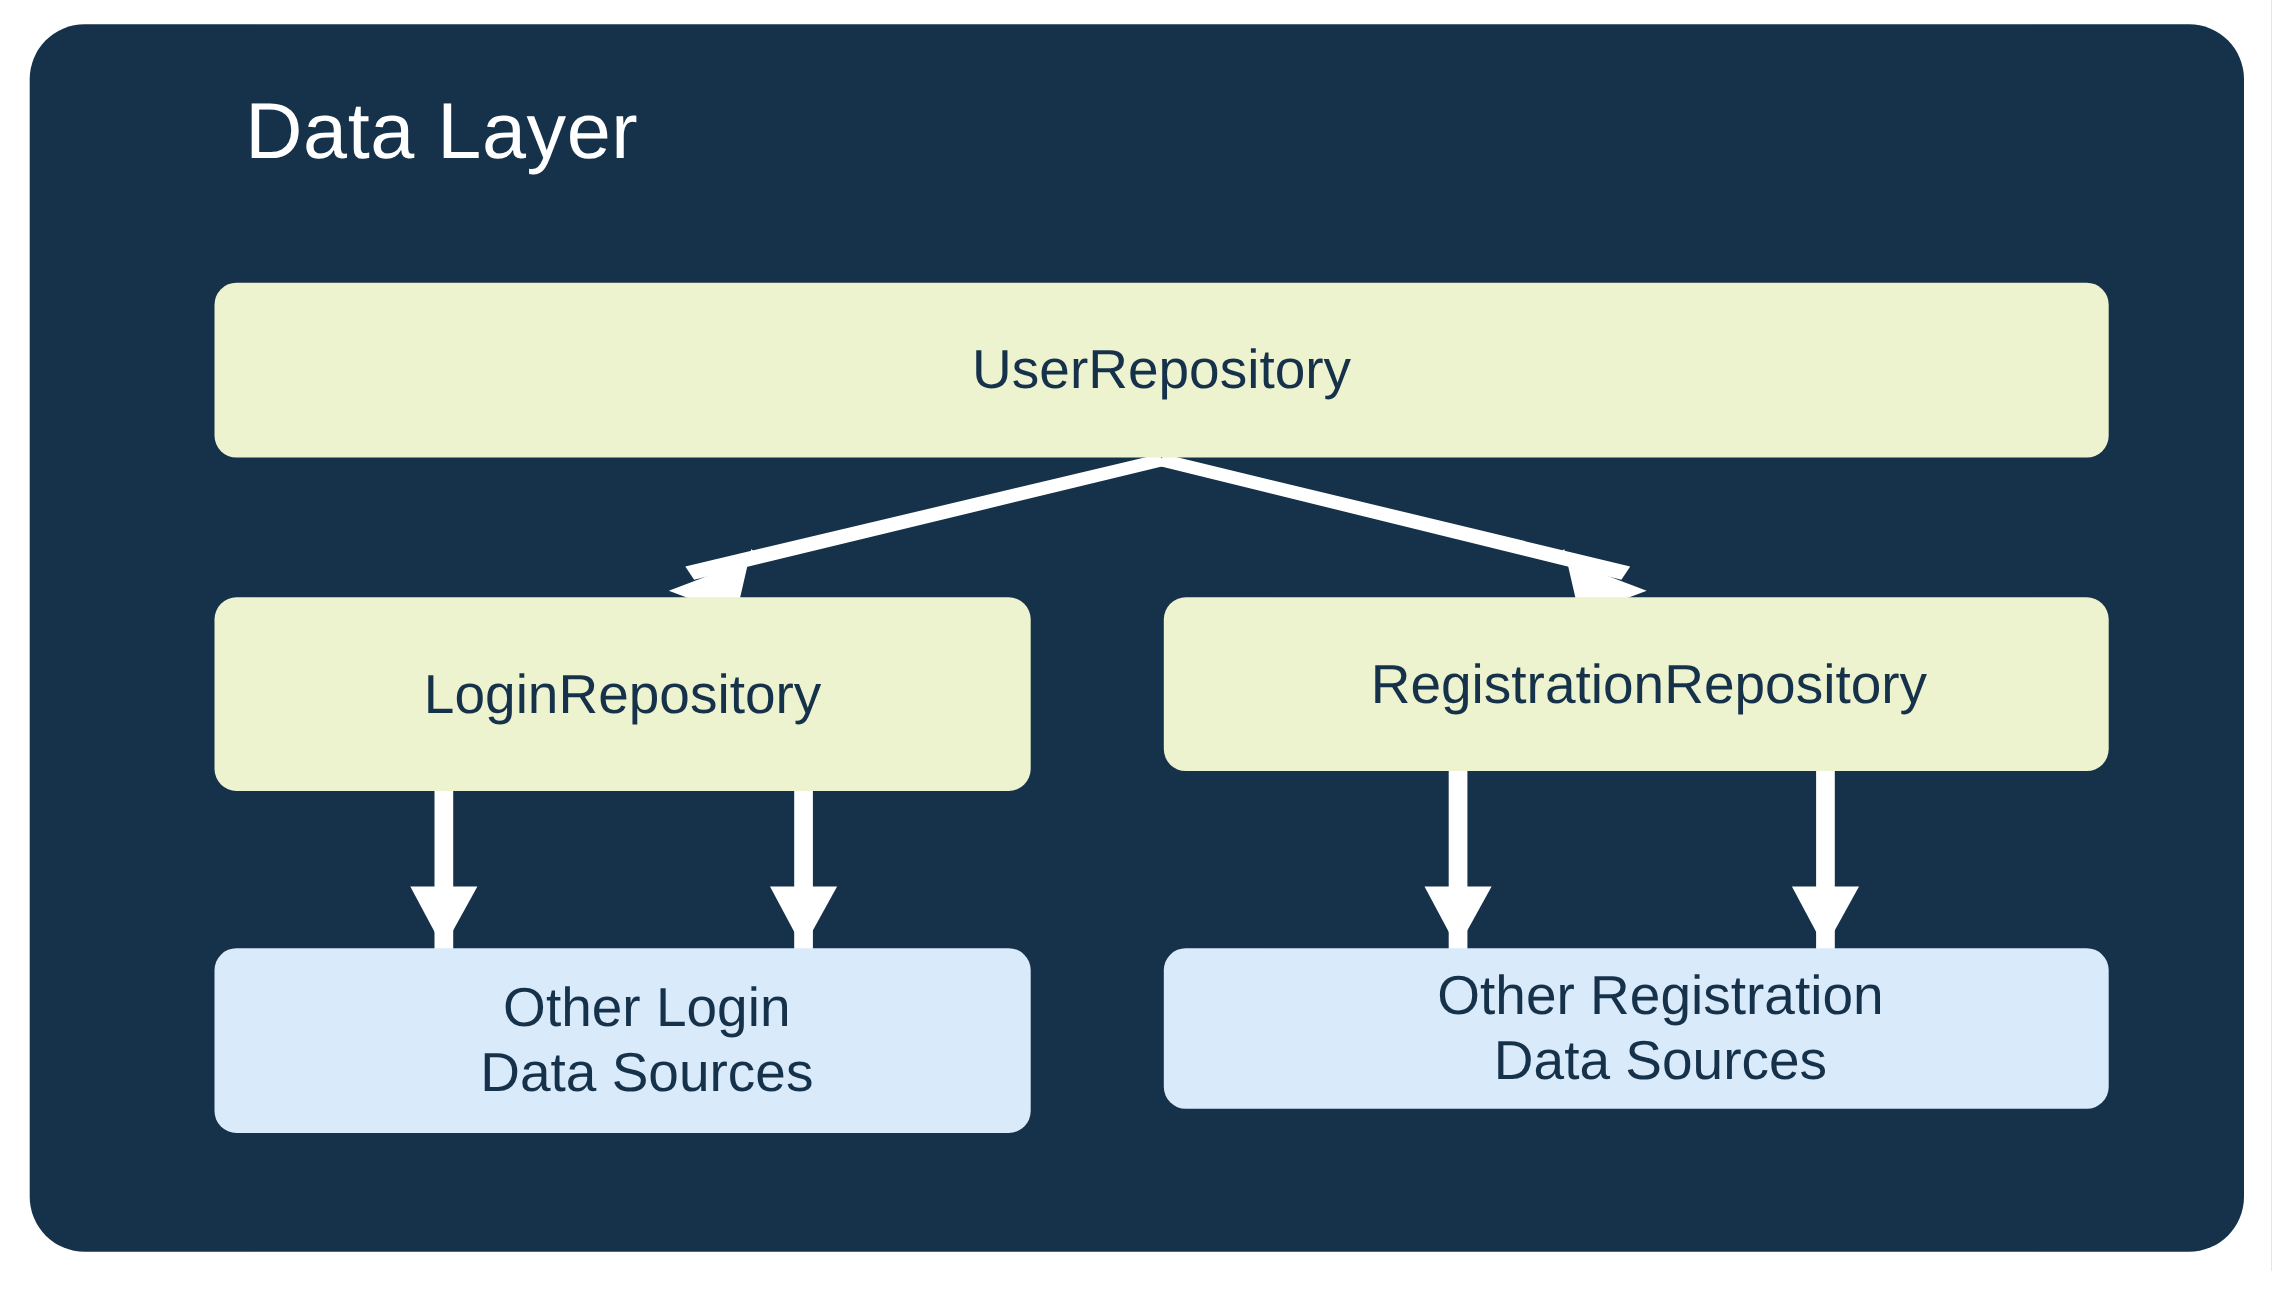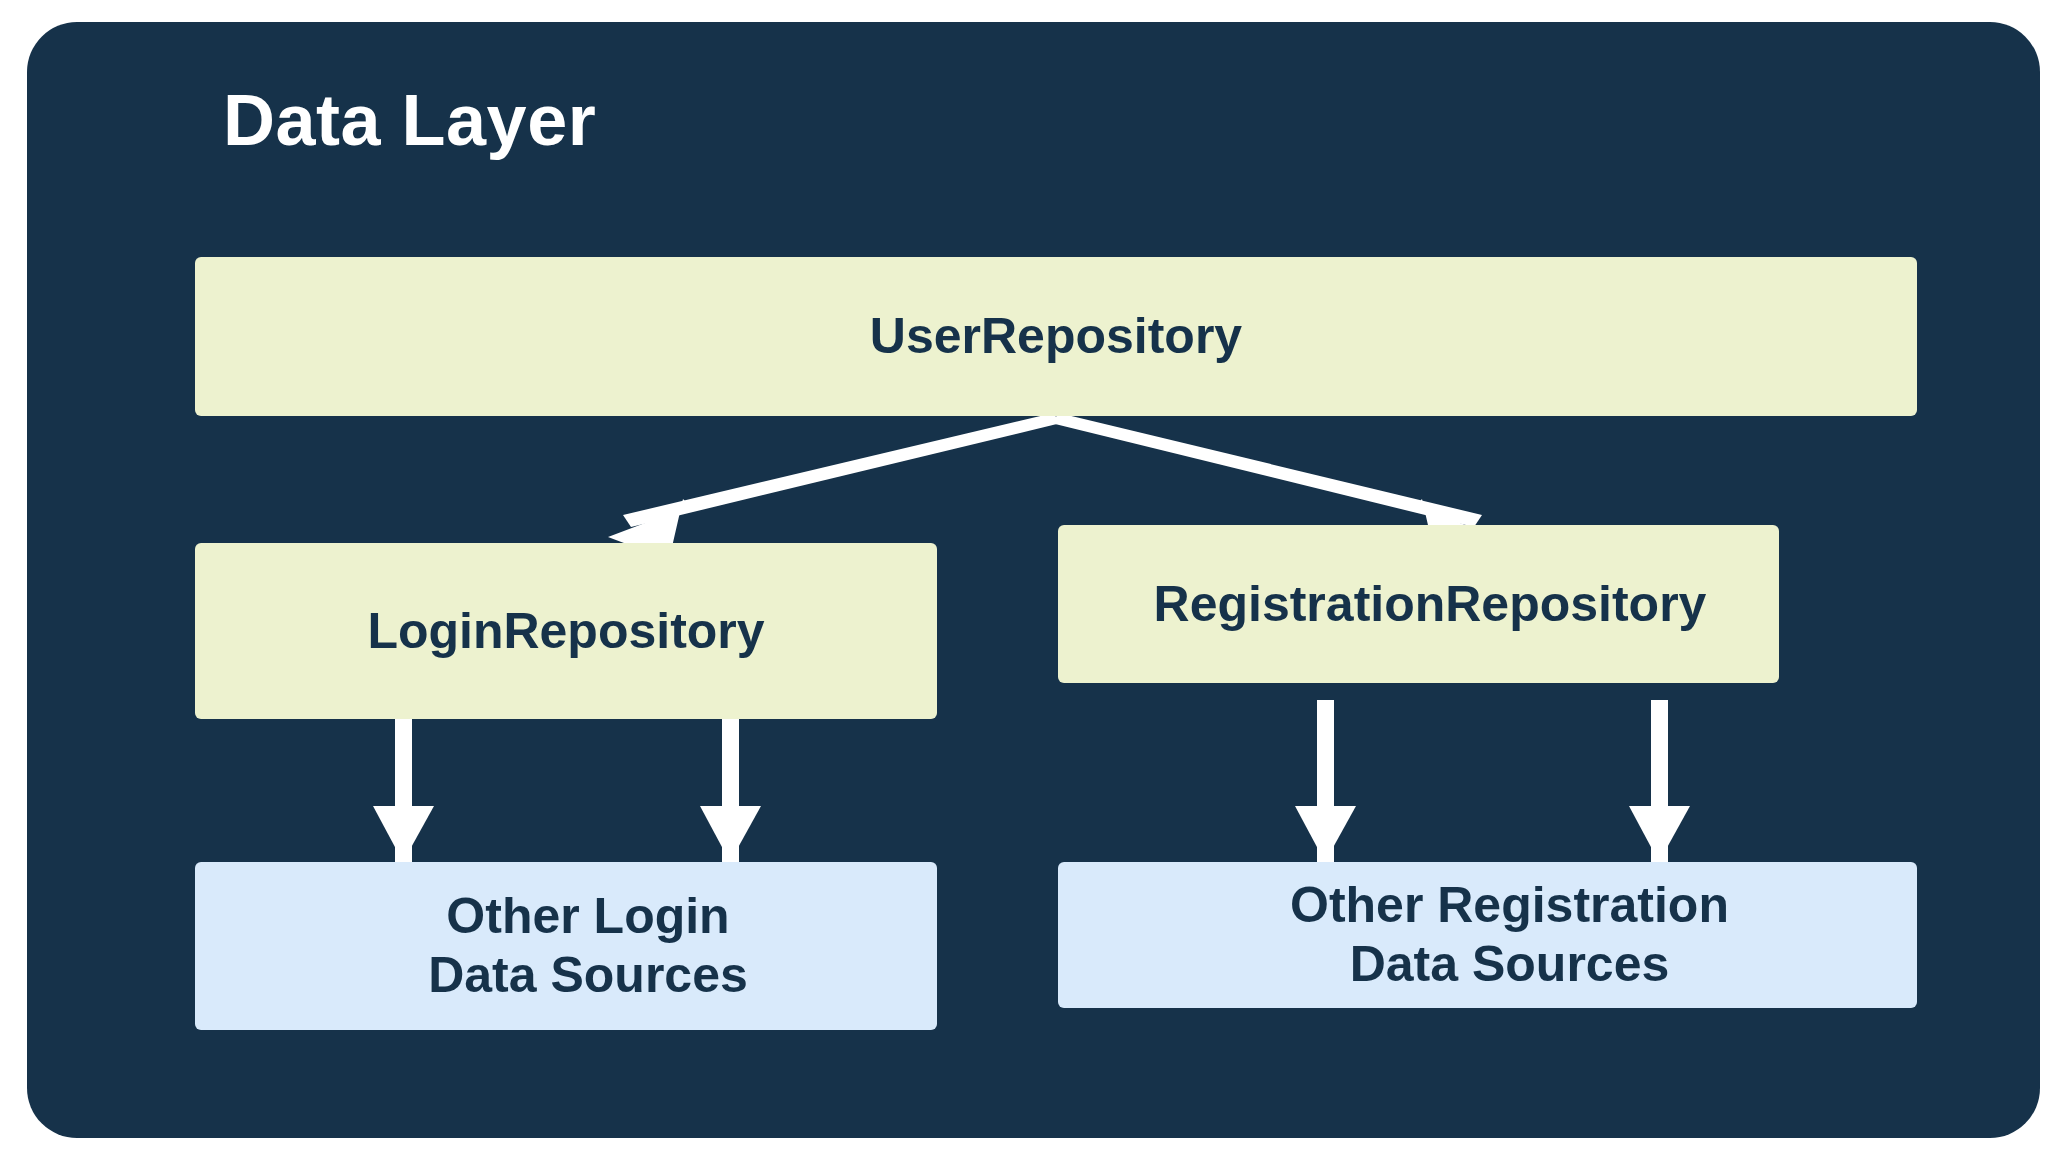--- a/index.html
+++ b/index.html
@@ -28,53 +28,53 @@
     background: #16324a;
     border-radius: 50px;
     box-sizing: border-box;
   }
   .layer-title {
     position: absolute;
     left: 196px;
     top: 62px;
     color: #ffffff;
     font-size: 72px;
-    font-weight: 700;
+    font-weight: 400;
     letter-spacing: 0.5px;
     line-height: 1;
     white-space: nowrap;
     font-family: "Liberation Sans", sans-serif;
   }
   .node {
     position: absolute;
-    border-radius: 6px;
+    border-radius: 20px;
     display: flex;
     align-items: center;
     justify-content: center;
     text-align: center;
     box-sizing: border-box;
     color: #16324a;
     font-size: 50px;
-    font-weight: 700;
+    font-weight: 400;
     line-height: 1.18;
     white-space: pre-line;
     font-family: "Liberation Sans", sans-serif;
   }
   .node-repo { background: #edf2cf; }
   .node-source { background: #d9eafb; padding-left: 44px; }
 
   
   #node-user-repository {
     left: 195px; top: 257px; width: 1722px; height: 159px;
   }
   #node-login-repository {
     left: 195px; top: 543px; width: 742px; height: 176px;
   }
   #node-registration-repository {
-    left: 1058px; top: 525px; width: 721px; height: 158px; padding-left: 23px;
+    left: 1058px; top: 543px; width: 859px; height: 158px; padding-left: 23px;
   }
   #node-other-login-data-sources {
     left: 195px; top: 862px; width: 742px; height: 168px;
   }
   #node-other-registration-data-sources {
     left: 1058px; top: 862px; width: 859px; height: 146px;
   }
 
   .edges-svg {
     position: absolute;

